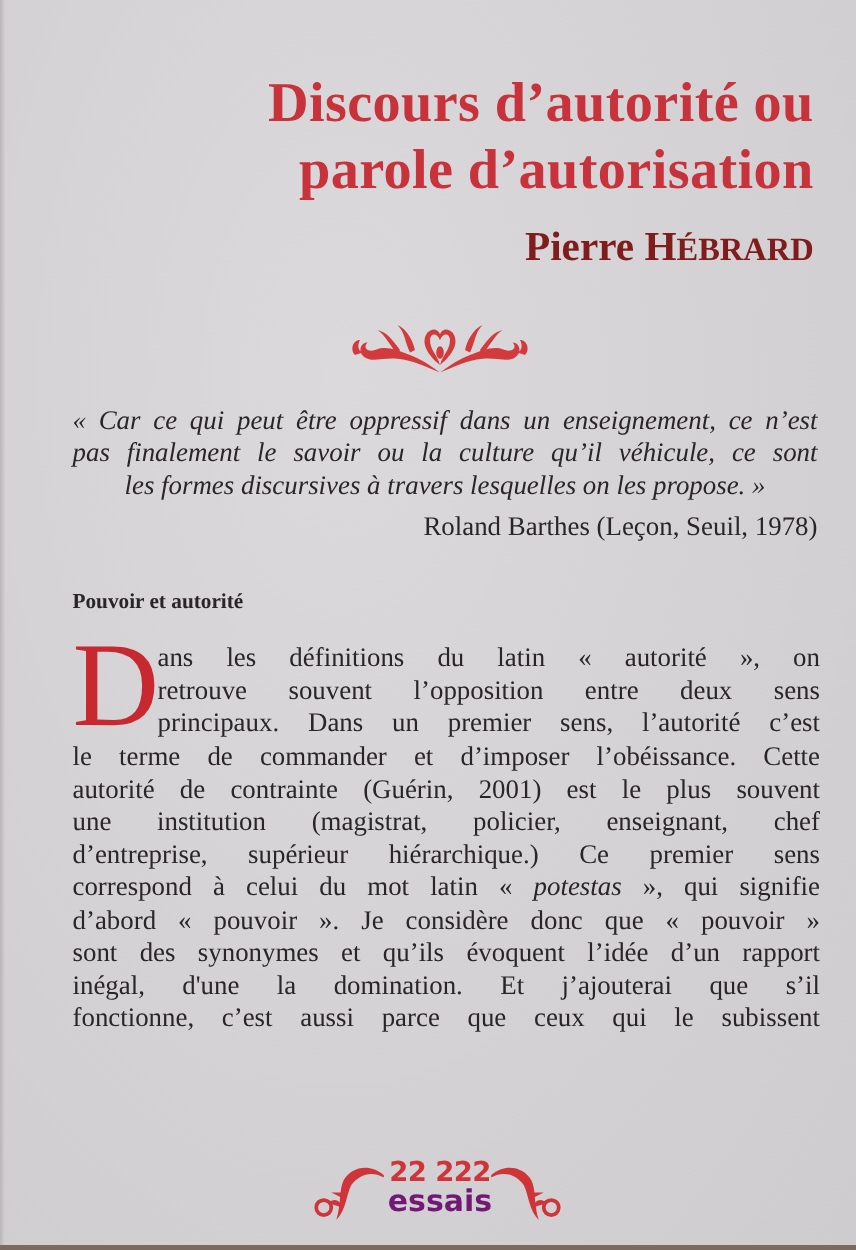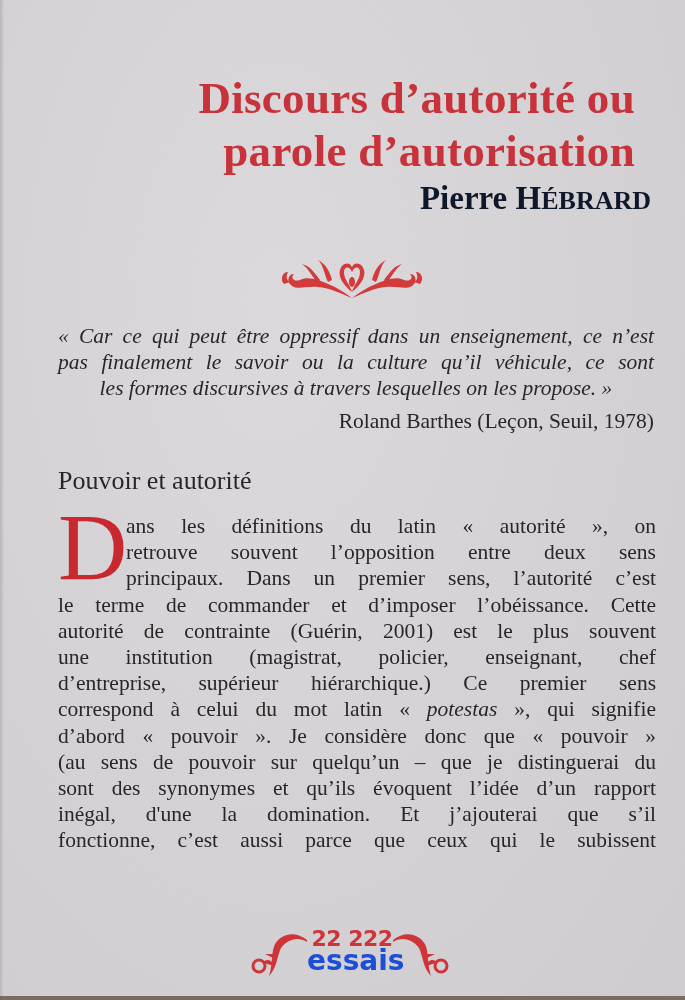--- a/index.html
+++ b/index.html
@@ -12,67 +12,67 @@
     position:relative;
   }
   .page { position:absolute; left:0; top:0; width:685px; height:1000px; }
   .title {
     position:absolute; right:34px; top:56px; width:620px;
     text-align:right; color:#c8323a; font-weight:bold;
     font-size:45px; line-height:53px; letter-spacing:0.3px;
   }
   .author {
     position:absolute; right:34px; top:178px;
-    font-size:33px; line-height:40px; color:#0f172a; font-weight:bold;
+    font-size:33px; line-height:40px; color:#7f1d1d; font-weight:bold;
   }
   .author .sc { font-size:26px; }
   .ornament { position:absolute; left:278px; top:254px; width:148px; height:50px; }
   .quote {
     position:absolute; left:58px; top:323px; width:596px;
     font-style:italic; font-size:21.5px; line-height:26px; text-align:right;
   }
   .quote .q1 { text-align:justify; text-align-last:justify; display:block; }
   .quote .q2 { text-align:justify; text-align-last:justify; display:block; }
   .quote .q3 { display:block; text-align:center; }
   .cite { position:absolute; right:31px; top:408px; font-size:21.5px; line-height:26px; }
   .section-title {
-    position:absolute; left:58px; top:466px; font-size:26px; font-weight:normal; line-height:30px;
+    position:absolute; left:58px; top:466px; font-size:17px; font-weight:bold; line-height:30px;
   }
   .body-text {
     position:absolute; left:58px; top:513px; width:598px;
     font-size:21.5px; line-height:26.2px; text-align:justify;
   }
   .body-text .line { display:block; text-align:justify; text-align-last:justify; white-space:nowrap; }
   .dropcap {
     position:absolute; left:58px; top:503px;
     color:#c8282f; font-size:96px; line-height:90px; font-weight:normal;
   }
   .indent { padding-left:68px; }
   .logo { position:absolute; left:245px; top:928px; width:210px; height:56px; }
   .logo-num {
     position:absolute; left:62px; top:0px; width:90px; text-align:center;
     font-family:"DejaVu Sans","Liberation Sans",sans-serif; font-weight:bold;
     color:#cf3438; font-size:22px; line-height:22px; letter-spacing:-0.5px;
   }
   .logo-sub {
     position:absolute; left:62px; top:22px; width:90px; text-align:center;
     font-family:"DejaVu Sans","Liberation Sans",sans-serif; font-weight:bold;
-    color:#1d4ed8; font-size:28px; line-height:22px;
+    color:#701a75; font-size:24px; line-height:22px;
   }
   .bottom-edge { position:absolute; left:0; bottom:0; width:685px; height:4px; background:#7a6a60; }
   .left-edge { position:absolute; left:0; top:0; width:4px; height:1000px; background:linear-gradient(to right,#b9b5b8,#d3d0d3); }
   em { }
 </style>
 </head>
 <body>
 
 <div class="page">
   <div class="left-edge"></div>
 
-  <h1 class="title" style="margin:16px;">
+  <h1 class="title" style="margin:0;">
     <span>Discours d’autorité ou</span><br>
     <span>parole d’autorisation</span>
   </h1>
 
   <div class="author">
     <span>Pierre</span>
     <span><span>H</span><span class="sc">ÉBRARD</span></span>
   </div>
 
   <svg class="ornament" viewBox="0 0 148 50">
@@ -105,21 +105,20 @@
   <div class="body-text">
     <span class="line indent">ans les définitions du latin « autorité », on</span>
     <span class="line indent">retrouve souvent l’opposition entre deux sens</span>
     <span class="line indent">principaux. Dans un premier sens, l’autorité c’est</span>
     <span class="line">le terme de commander et d’imposer l’obéissance. Cette</span>
     <span class="line">autorité de contrainte (Guérin, 2001) est le plus souvent</span>
     <span class="line">une institution (magistrat, policier, enseignant, chef</span>
     <span class="line">d’entreprise, supérieur hiérarchique.) Ce premier sens</span>
     <span class="line"><span>correspond à celui du mot latin « </span><em>potestas</em><span> », qui signifie</span></span>
     <span class="line">d’abord « pouvoir ». Je considère donc que « pouvoir »</span>
-    <span class="line">(au sens de pouvoir sur quelqu’un – que je distinguerai du</span>
     <span class="line">sont des synonymes et qu’ils évoquent l’idée d’un rapport</span>
     <span class="line">inégal, d'une la domination. Et j’ajouterai que s’il</span>
     <span class="line">fonctionne, c’est aussi parce que ceux qui le subissent</span>
   </div>
 
   <div class="logo">
     <svg style="position:absolute;left:0;top:0;" width="210" height="56" viewBox="0 0 210 56">
       <g fill="#cf3438">
         <path d="M62 12 C50 2 36 6 30 16 C26 24 28 36 24 48 C32 40 32 28 36 20 C42 12 52 8 62 14 Z"></path>
         <circle cx="14" cy="38" r="6" fill="none" stroke="#cf3438" stroke-width="3"></circle>

